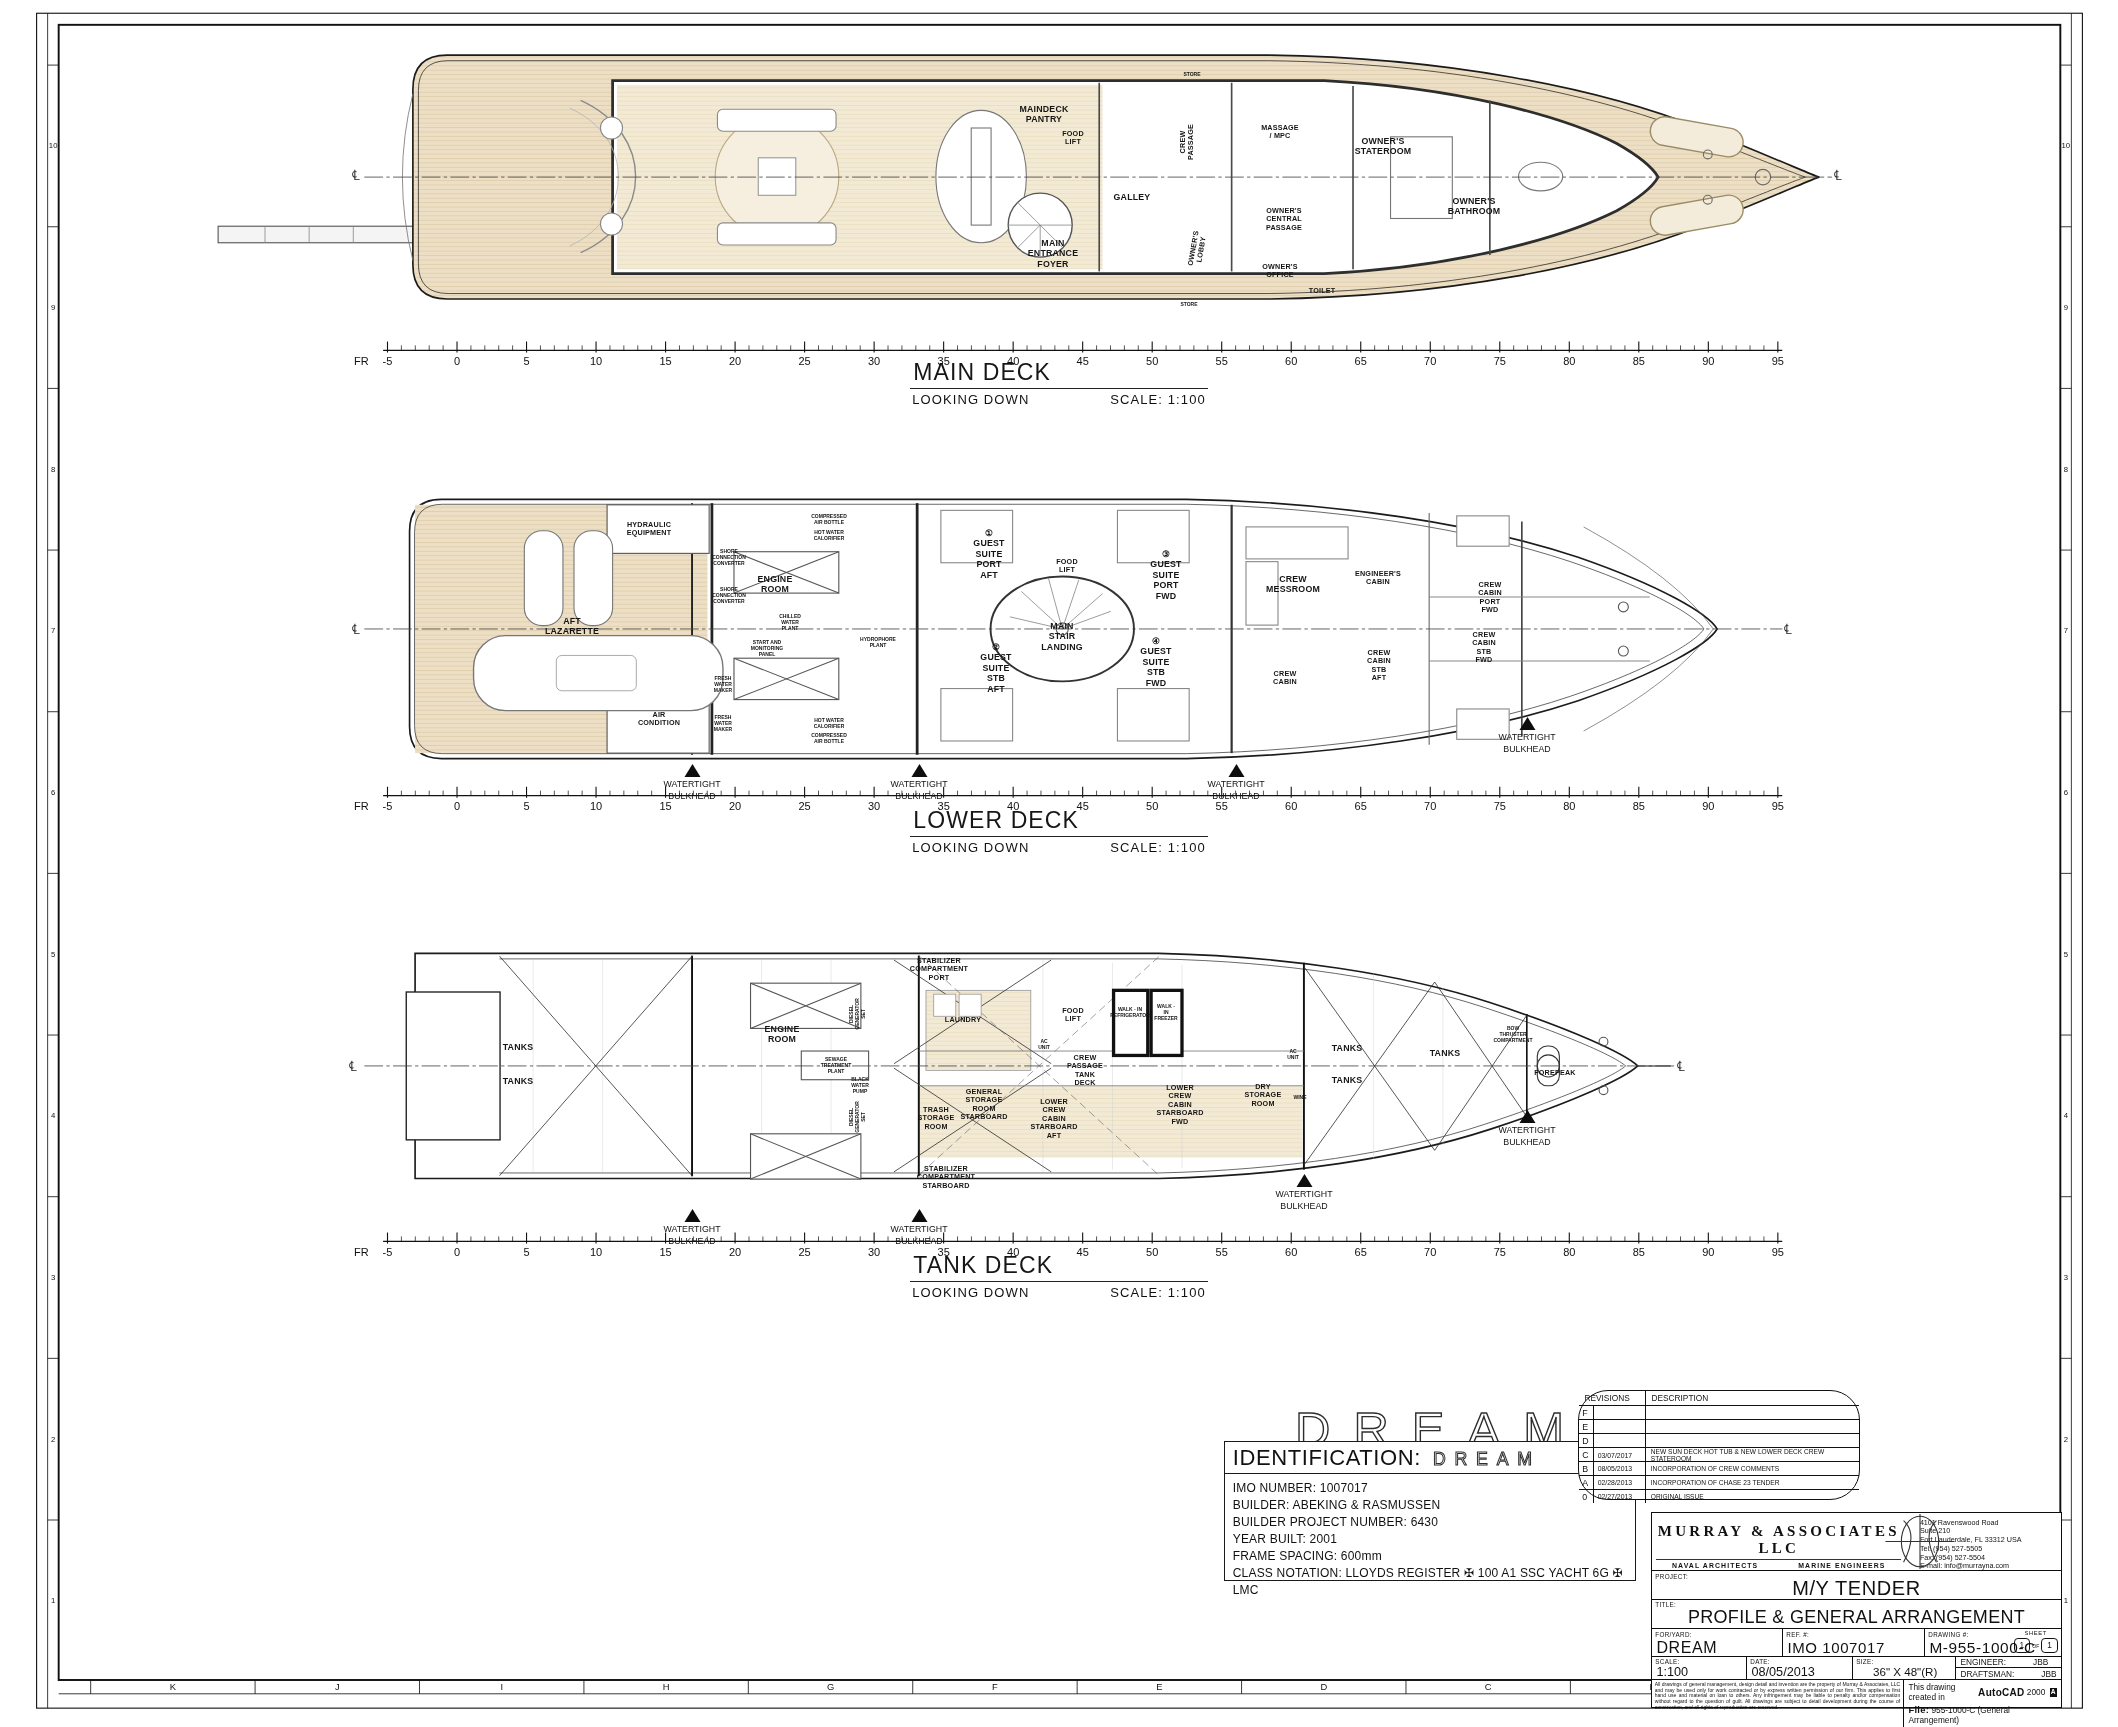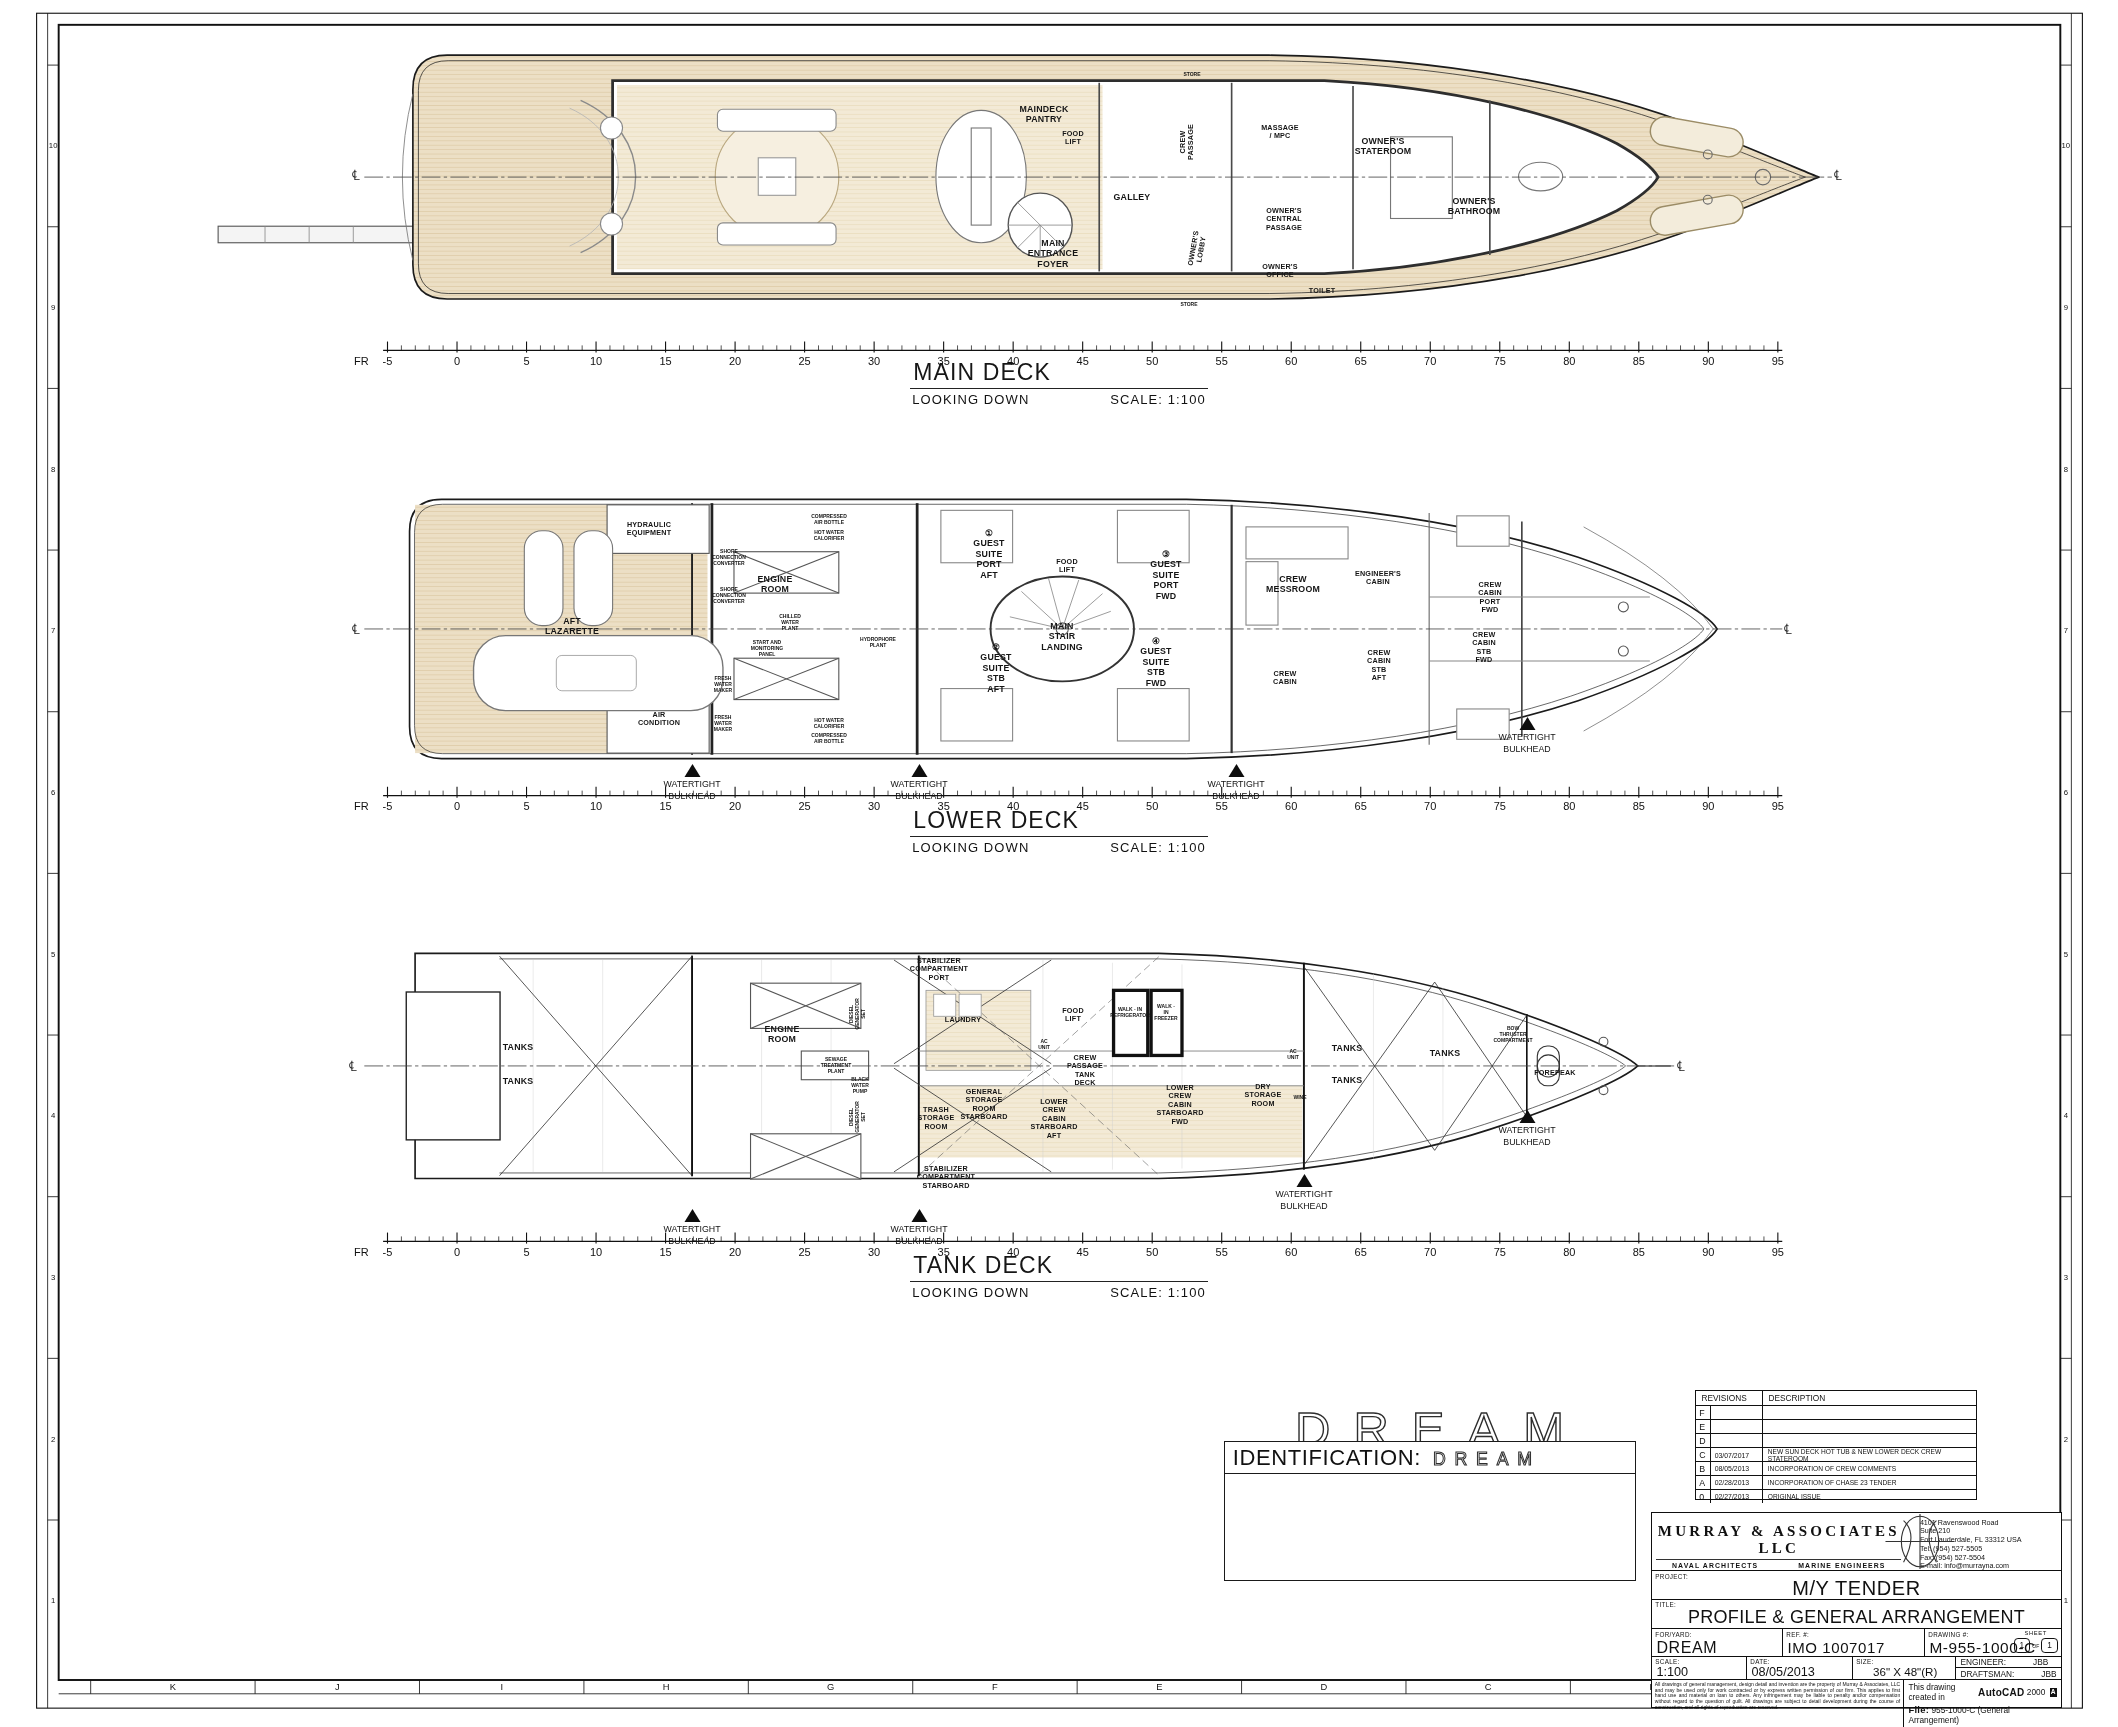--- a/index.html
+++ b/index.html
@@ -36,21 +36,21 @@
   #ident ul{list-style:none;margin:5.5px 0 0 0;padding:0 7.7px;}
   #ident li{font-size:12px;line-height:17px;letter-spacing:0.2px;}
   
   .tbl{position:absolute;background:#fff;border:1.7px solid #111;z-index:4;font-size:8.3px;}
   #approved{left:1651px;top:1316px;width:280px;height:57px;}
   #approved .hrow{display:grid;grid-template-columns:67px 1fr;border-bottom:1.1px solid #111;height:14.3px;align-items:center;}
   #approved .hrow div{padding-left:5.5px;border-right:0;}
   #approved .hrow div:first-child{border-right:0.8px solid #111;height:100%;display:flex;align-items:center;}
   #approved .erow{display:grid;grid-template-columns:67px 1fr;height:13.8px;border-bottom:0.8px solid #111;}
   #approved .erow div:first-child{border-right:0.8px solid #111;}
-  #revisions{left:1695px;top:1390px;width:280px;height:108px;}
+  #revisions{left:1578px;top:1390px;width:280px;height:108px;border-radius:30px;}
   #revisions .hrow{display:grid;grid-template-columns:67px 1fr;border-bottom:1.1px solid #111;height:14.3px;align-items:center;}
   #revisions .hrow div{padding-left:5.5px;}
   #revisions .hrow div:first-child{border-right:0.8px solid #111;height:100%;display:flex;align-items:center;}
   #revisions .rrow{display:grid;grid-template-columns:15.4px 52px 1fr;height:13px;border-bottom:0.7px solid #111;align-items:center;}
   #revisions .rrow:last-child{border-bottom:0;}
   #revisions .rrow .c1{font-size:8.8px;padding-left:3.3px;border-right:0.7px solid #111;height:100%;display:flex;align-items:center;}
   #revisions .rrow .c2{font-size:6.9px;padding-left:3.3px;border-right:0.7px solid #111;height:100%;display:flex;align-items:center;}
   #revisions .rrow .c3{font-size:6.6px;padding-left:4.4px;letter-spacing:0;}
   
   #tblock{position:absolute;left:1651px;top:1512px;width:409px;height:194px;background:#fff;
@@ -913,20 +913,28 @@
       </div>
     </div>
 
   <div id="big-logo" class="outline-txt">DREAM</div>
 
   <div id="ident">
     <div class="hd">
       <span class="h1">IDENTIFICATION:</span>
       <span class="nm">DREAM</span>
     </div>
+    <ul id="ident-lines">
+        <li>IMO NUMBER:  1007017</li>
+        <li>BUILDER: ABEKING &amp; RASMUSSEN</li>
+        <li>BUILDER PROJECT NUMBER:  6430</li>
+        <li>YEAR BUILT:  2001</li>
+        <li>FRAME SPACING: 600mm</li>
+        <li>CLASS NOTATION:      LLOYDS REGISTER ✠ 100 A1 SSC YACHT 6G ✠ LMC</li>
+      </ul>
   </div>
 
 
   <div id="revisions" class="tbl">
     <div class="hrow">
       <div>REVISIONS</div>
       <div>DESCRIPTION</div>
     </div>
     <div id="revision-rows">
         <div class="rrow">

